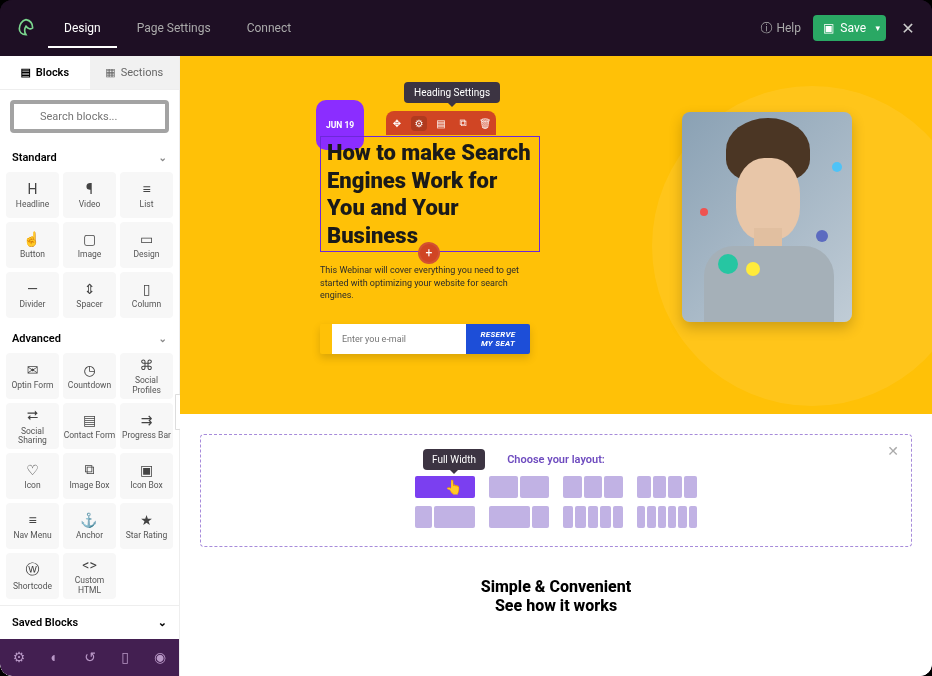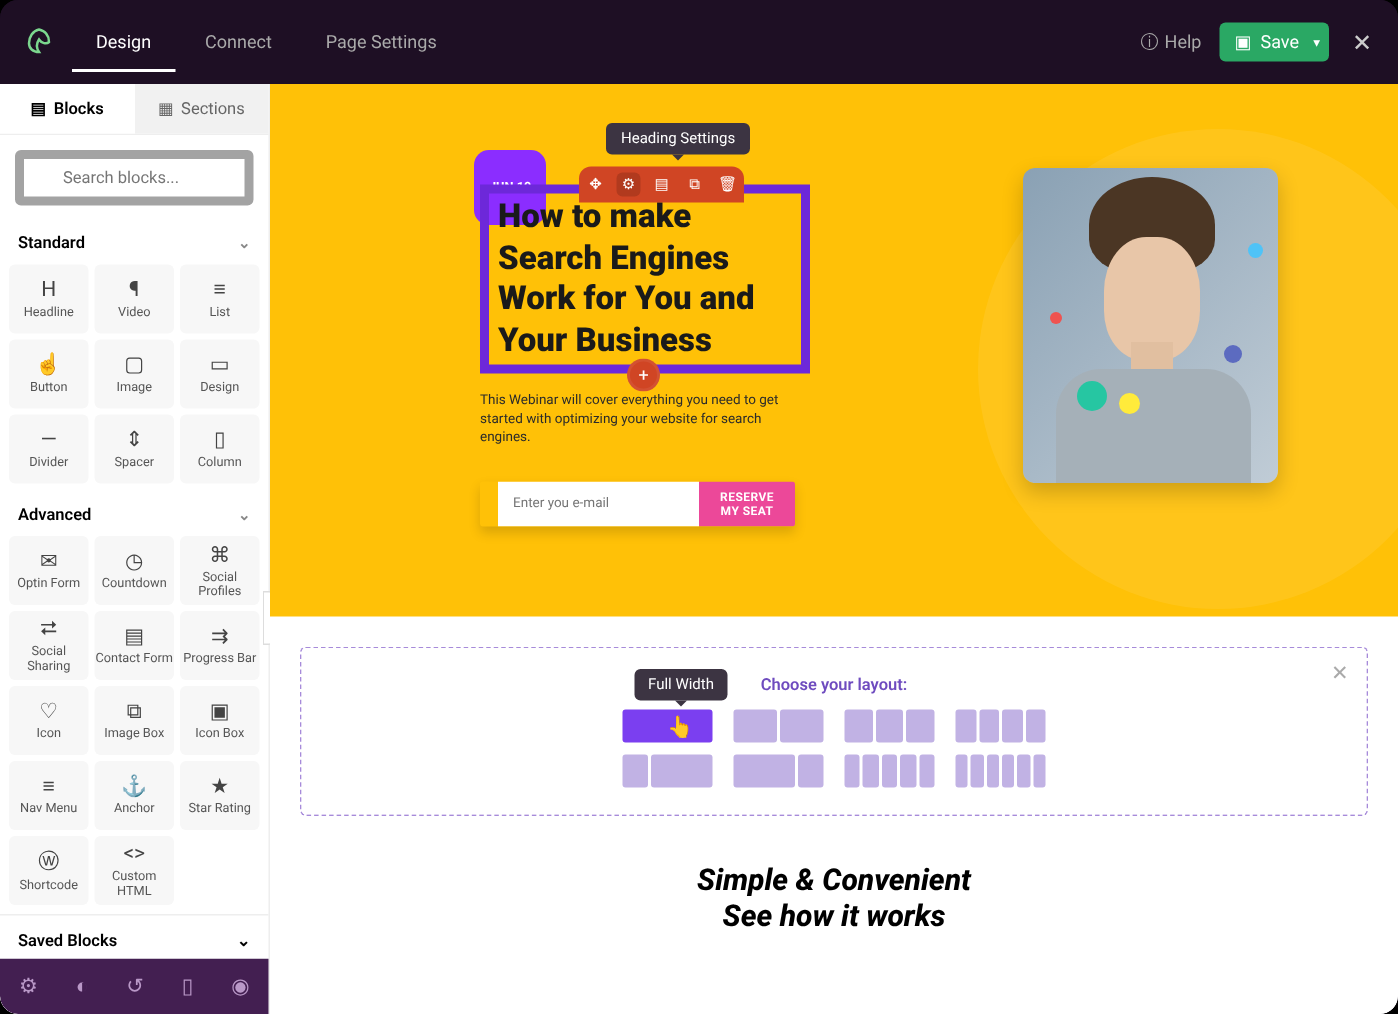--- a/index.html
+++ b/index.html
@@ -21,21 +21,21 @@
 
 .main { flex:1; display:flex; background:#fff; overflow:hidden; border-radius: 0 0 12px 12px; }
 
 
 .sidebar { width: 180px; background:#fff; border-right:1px solid #eee; display:flex; flex-direction:column; position:relative; }
 .side-tabs { display:flex; border-bottom:1px solid #eee; }
 .side-tab { flex:1; text-align:center; padding:10px 0; font-size:11px; cursor:pointer; display:flex; justify-content:center; gap:5px; align-items:center; }
 .side-tab.inactive { background:#f1f1f1; color:#666; }
 .side-tab.active { background:#fff; font-weight:600; }
 .search-wrap { padding:10px; }
-.search-input { width:100%; padding:6px 4px 6px 26px; border:6px solid #a3a3a3; border-radius:4px; font-size:11px; background:#fff; position:relative; }
+.search-input { width:100%; padding:6px 4px 6px 26px; border:4px solid #a3a3a3; border-radius:4px; font-size:11px; background:#fff; position:relative; }
 .search-wrap { position:relative; }
 .search-wrap .search-icon { position:absolute; left:18px; top:16px; font-size:11px; color:#888; }
 
 .section-header { padding:8px 12px; font-size:11px; font-weight:600; display:flex; justify-content:space-between; align-items:center; cursor:pointer; }
 .section-header .chev { color:#888; font-size:10px; }
 
 .block-grid { display:grid; grid-template-columns: repeat(3, 1fr); gap:4px; padding:0 6px 6px; }
 .block-item { background:#f7f7f7; border-radius:4px; height:46px; display:flex; flex-direction:column; align-items:center; justify-content:center; gap:3px; cursor:pointer; }
 .block-item .bi-icon { font-size:14px; color:#444; }
 .block-item .bi-label { font-size:8.5px; color:#555; text-align:center; line-height:1.1; }
@@ -54,33 +54,33 @@
 .hero-right { width:210px; }
 .date-pill { position:absolute; top:-12px; left:-4px; background:#8b2dff; color:#fff; font-size:8.5px; font-weight:700; padding:20px 10px; border-radius:10px; }
 
 .edit-toolbar { position:absolute; top:-1px; left:66px; width:110px; height:24px; background:#d04524; border-radius:8px 8px 0 0; display:flex; align-items:center; justify-content:center; gap:6px; }
 .edit-toolbar .et-icon { color:#fff; font-size:10px; cursor:pointer; width:16px; text-align:center; }
 .edit-toolbar .et-icon.active { background:#b13a1e; border-radius:4px; padding:2px; }
 
 .heading-tooltip { position:absolute; top:-30px; left:84px; background:#3c3442; color:#fff; font-size:10px; padding:5px 10px; border-radius:4px; white-space:nowrap; }
 .heading-tooltip::after { content:""; position:absolute; bottom:-4px; left:50%; transform:translateX(-50%); border:4px solid transparent; border-top-color:#3c3442; border-bottom:none; }
 
-.heading-box { border:6px solid #6d28d9; background:transparent; padding:2px 6px; margin-top:11px; width:220px; }
+.heading-box { border:1px solid #6d28d9; background:transparent; padding:2px 6px; margin-top:24px; width:220px; }
 .heading-box h1 { font-size:22px; font-weight:900; line-height:1.25; color:#1a1a1a; }
 .add-btn { position:absolute; left:98px; bottom:-12px; width:22px; height:22px; background:#d04524; color:#fff; border-radius:50%; display:flex; align-items:center; justify-content:center; font-size:12px; cursor:pointer; border:2px solid #fff1; }
 .heading-wrap { position:relative; display:inline-block; }
 
 .byline { font-size:9.5px; margin-top:14px; }
 .byline .by { color:#333; }
 .byline .author { font-weight:700; color:#1a1a1a; }
 .description { font-size:9px; color:#2b2b2b; margin-top:12px; width:220px; line-height:1.4; }
 
 .optin { display:flex; margin-top:22px; width:210px; border-radius:2px; overflow:hidden; box-shadow:0 4px 8px rgba(0,0,0,.15); }
 .optin input { flex:1; border:none; padding:10px; font-size:9px; outline:none;margin-left:12px; }
-.optin button { background:#ec4899; color:#fff; border:none; padding:0 14px; font-size:8px; font-weight:700; letter-spacing:.3px; cursor:pointer; }
+.optin button { background:#1d4ed8; color:#fff; border:none; padding:0 14px; font-size:8px; font-weight:700; letter-spacing:.3px; cursor:pointer;font-style:italic; }
 
 .photo { width:170px; height:210px; border-radius:8px; background: linear-gradient(135deg,#8aa1b4 0%, #c0ccd6 100%); position:relative; overflow:hidden; box-shadow:0 6px 14px rgba(0,0,0,.2); }
 .photo .face { position:absolute; inset:0; }
 .photo .hair { position:absolute; top:6px; left:44px; width:84px; height:64px; background:#4b3624; border-radius:50% 50% 35% 35%; }
 .photo .skin { position:absolute; top:46px; left:54px; width:64px; height:82px; background:#e8c6a8; border-radius:44% 44% 40% 40%; }
 .photo .neck { position:absolute; top:116px; left:72px; width:28px; height:22px; background:#e1bfa0; }
 .photo .shirt { position:absolute; top:134px; left:22px; width:130px; height:88px; background:#a5b0b8; border-radius:30px 30px 0 0; }
 .photo .dot { position:absolute; border-radius:50%; }
 .photo .d1 { width:20px; height:20px; background:#26c6a2; top:142px; left:36px; }
 .photo .d2 { width:10px; height:10px; background:#4fc3f7; top:50px; right:10px; }
@@ -96,39 +96,39 @@
 .fullwidth-tip { position:absolute; left:222px; top:14px; background:#3c3442; color:#fff; font-size:10px; padding:5px 9px; border-radius:4px; }
 .fullwidth-tip::after { content:""; position:absolute; bottom:-4px; left:50%; transform:translateX(-50%); border:4px solid transparent; border-top-color:#3c3442; border-bottom:none; }
 .layout-rows { display:flex; flex-direction:column; gap:8px; align-items:center; }
 .layout-row { display:flex; gap:14px; }
 .layout-opt { width:60px; height:22px; display:flex; gap:2px; cursor:pointer; }
 .layout-opt .col { background:#c1b2e4; flex:1; border-radius:2px; }
 .layout-opt.active .col { background:#7b3ff0; }
 .cursor-hand { position:absolute; left:244px; top:44px; font-size:14px; pointer-events:none; }
 
 .sc-heading { text-align:center; margin-top:30px; }
-.sc-heading h2 { font-size:20px; font-weight:800; line-height:1.2;font-style:italic; }
+.sc-heading h2 { font-size:16px; font-weight:800; line-height:1.2; }
 
 .scroller { overflow-y:auto; height:calc(100% - 84px); }
 </style>
 </head>
 <body>
 
 <div class="app">
 
   <div class="topnav">
     <div class="logo">
       <svg viewBox="0 0 24 24" fill="none" stroke="#7bd68e" stroke-width="2">
           <path d="M12 2C7 3 4 8 4 13c0 4 3 7 8 7-2-3-2-7 0-10 2 3 6 4 8 2 0-5-3-9-8-10z"></path>
         </svg>
     </div>
     <div class="tabs">
       <div class="tab active">Design</div>
+      <div class="tab">Page Settings</div>
       <div class="tab">Connect</div>
-      <div class="tab">Page Settings</div>
     </div>
     <div class="spacer"></div>
     <div class="help">
       <span>ⓘ</span>
       <span>Help</span>
     </div>
     <button class="save-btn">
       <span>▣</span>
       <span>Save</span>
     </button>

